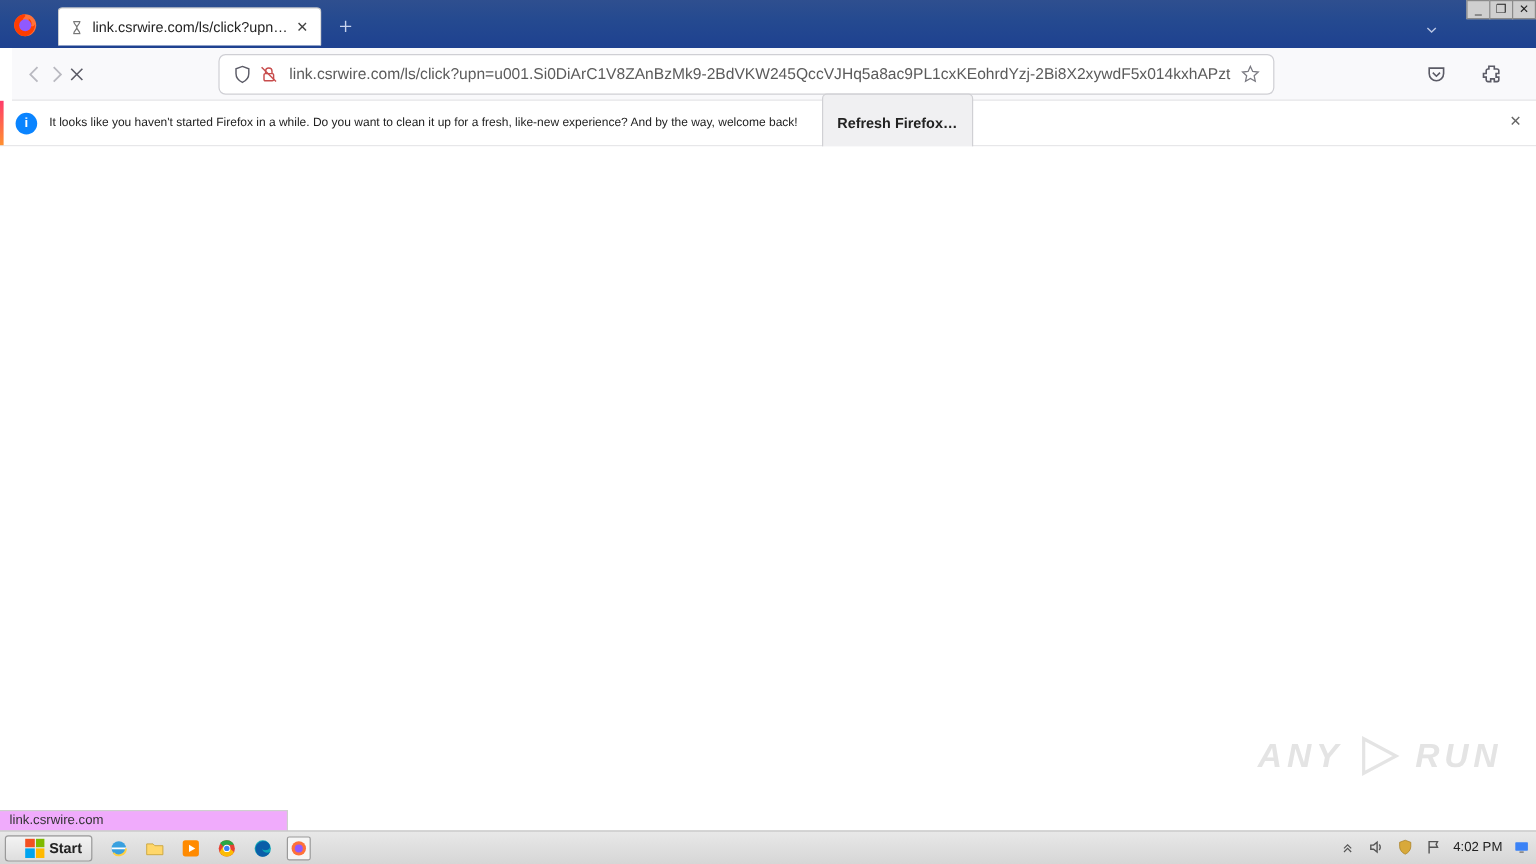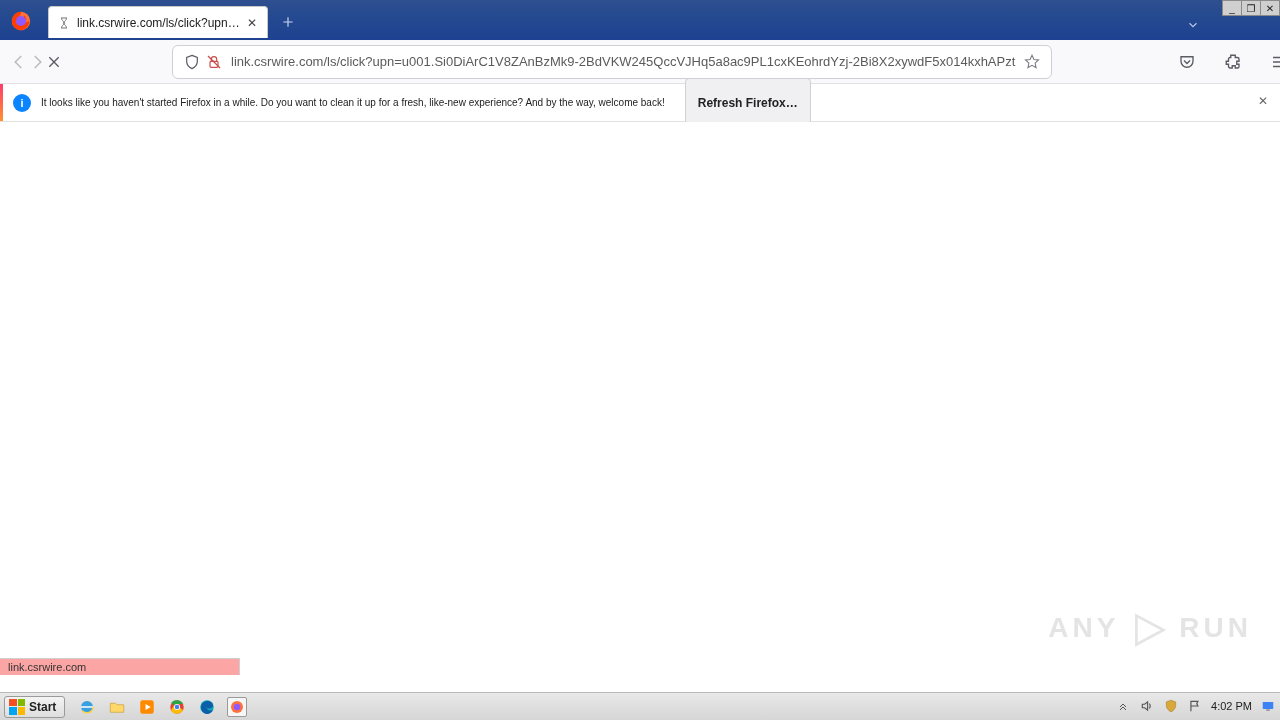--- a/index.html
+++ b/index.html
@@ -20,38 +20,38 @@
   .navbar { height: 44px; background: #f9f9fb; border-bottom: 1px solid #e1e1e4; display: flex; align-items: center; padding: 0 10px; }
   .nav-btn { width: 30px; height: 30px; display: flex; align-items: center; justify-content: center; color: #5b5b66; border-radius: 4px; }
   .nav-btn.disabled { color: #b9b9c0; }
   .spacer-sm { width: 6px; }
   .urlbar { flex: 1; height: 34px; margin: 0 120px 0 110px; border: 1px solid #cfcfd4; border-radius: 6px; display: flex; align-items: center; padding: 0 8px; background: #fff; }
   .urlbar .slot { width: 22px; height: 22px; display: flex; align-items: center; justify-content: center; color: #5b5b66; }
   .urlbar .addr { flex: 1; padding: 0 6px; font-size: 13px; color: #5b5b5b; white-space: nowrap; overflow: hidden; }
   .urlbar .lock-strike { color: #c84d4d; }
   .right-icons { position: absolute; right: 10px; top: 48px; display: flex; gap: 16px; align-items: center; height: 34px; }
   
-  .navbar { position: relative; }
+  .navbar { position: relative; margin-left: 10px; }
   .navbar .right-icons { position: static; margin-left: auto; }
   
   .infobar { height: 38px; border-bottom: 1px solid #e1e1e4; display: flex; align-items: center; padding: 0 12px 0 0; background: #fff; position: relative; }
   .infobar .accent { width: 3px; height: 100%; background: linear-gradient(#ff3b6b, #ff9030); margin-right: 10px; }
   .infobar .iicon { width: 18px; height: 18px; border-radius: 50%; background: #0a84ff; color: #fff; display: flex; align-items: center; justify-content: center; font-size: 11px; font-weight: bold; margin-right: 10px; }
   .infobar .msg { font-size: 10px; color: #222; }
   .infobar .btn { margin-left: 20px; padding: 17px 12px; border: 1px solid #d0d0d4; border-radius: 4px; background: #f0f0f2; font-size: 12px; font-weight: 600; color: #222; }
   .infobar .dismiss { position: absolute; right: 12px; top: 10px; color: #666; }
   
   .content { position: relative; height: calc(720px - 40px - 44px - 38px - 28px); background: #fff; }
-  .statusbox { position: absolute; left: 0; bottom: 17px; background: #fca5a5; border: 1px solid #cfcfcf; border-left: none; border-bottom: none; padding: 2px 8px; font-size: 11px; color: #333; min-width: 240px; }
-  
-  .watermark { position: absolute; right: 28px; bottom: 44px; display: flex; align-items: flex-start; gap: 12px; color: #d9d9d9; font-weight: 700; letter-spacing: 4px; font-size: 28px; pointer-events: none; opacity: 0.7; }
+  .statusbox { position: absolute; left: 0; bottom: 0; background: #f0abfc; border: 1px solid #cfcfcf; border-left: none; border-bottom: none; padding: 2px 8px; font-size: 11px; color: #333; min-width: 240px; }
+  
+  .watermark { position: absolute; right: 28px; bottom: 44px; display: flex; align-items: center; gap: 12px; color: #d9d9d9; font-weight: 700; letter-spacing: 4px; font-size: 28px; pointer-events: none; opacity: 0.7; font-style: italic; }
   .watermark .tri { width: 36px; height: 36px; }
   
   .taskbar { height: 28px; background: linear-gradient(#e8e8e8, #d6d6d6); border-top: 1px solid #b9b9b9; display: flex; align-items: center; position: relative; }
-  .start { display: flex; align-items: center; height: 22px; margin: 0 4px; padding: 0 8px 0 4px; border: 1px solid #9a9a9a; border-radius: 3px; background: linear-gradient(#f4f4f4,#dedede); font-size: 12px; font-weight: bold; color: #222; }
+  .start { display: flex; align-items: center; height: 22px; margin: 0 4px; padding: 0 8px 0 16px; border: 1px solid #9a9a9a; border-radius: 3px; background: linear-gradient(#f4f4f4,#dedede); font-size: 12px; font-weight: bold; color: #222; }
   .start .winlogo { width: 16px; height: 16px; margin-right: 4px; display: grid; grid-template-columns: 1fr 1fr; grid-template-rows: 1fr 1fr; gap: 1px; }
   .start .winlogo span:nth-child(1){background:#f25022;} .start .winlogo span:nth-child(2){background:#7fba00;} .start .winlogo span:nth-child(3){background:#00a4ef;} .start .winlogo span:nth-child(4){background:#ffb900;}
   .tb-icons { display: flex; align-items: center; gap: 10px; margin-left: 8px; }
   .tb-icon { width: 20px; height: 20px; display: flex; align-items: center; justify-content: center; }
   .tb-icon.active { border: 1px solid #9a9a9a; background: #f6f6f6; border-radius: 2px; padding:1px;}
   .tray { position: absolute; right: 4px; top: 0; height: 25px; display: flex; align-items: center; gap: 8px; }
   .tray .clock { font-size: 11px; color: #222; }
   .tray .ticon { width: 16px; height: 16px; display:flex; align-items:center; justify-content:center; color:#555; }
   svg { display:block; }
 </style>

